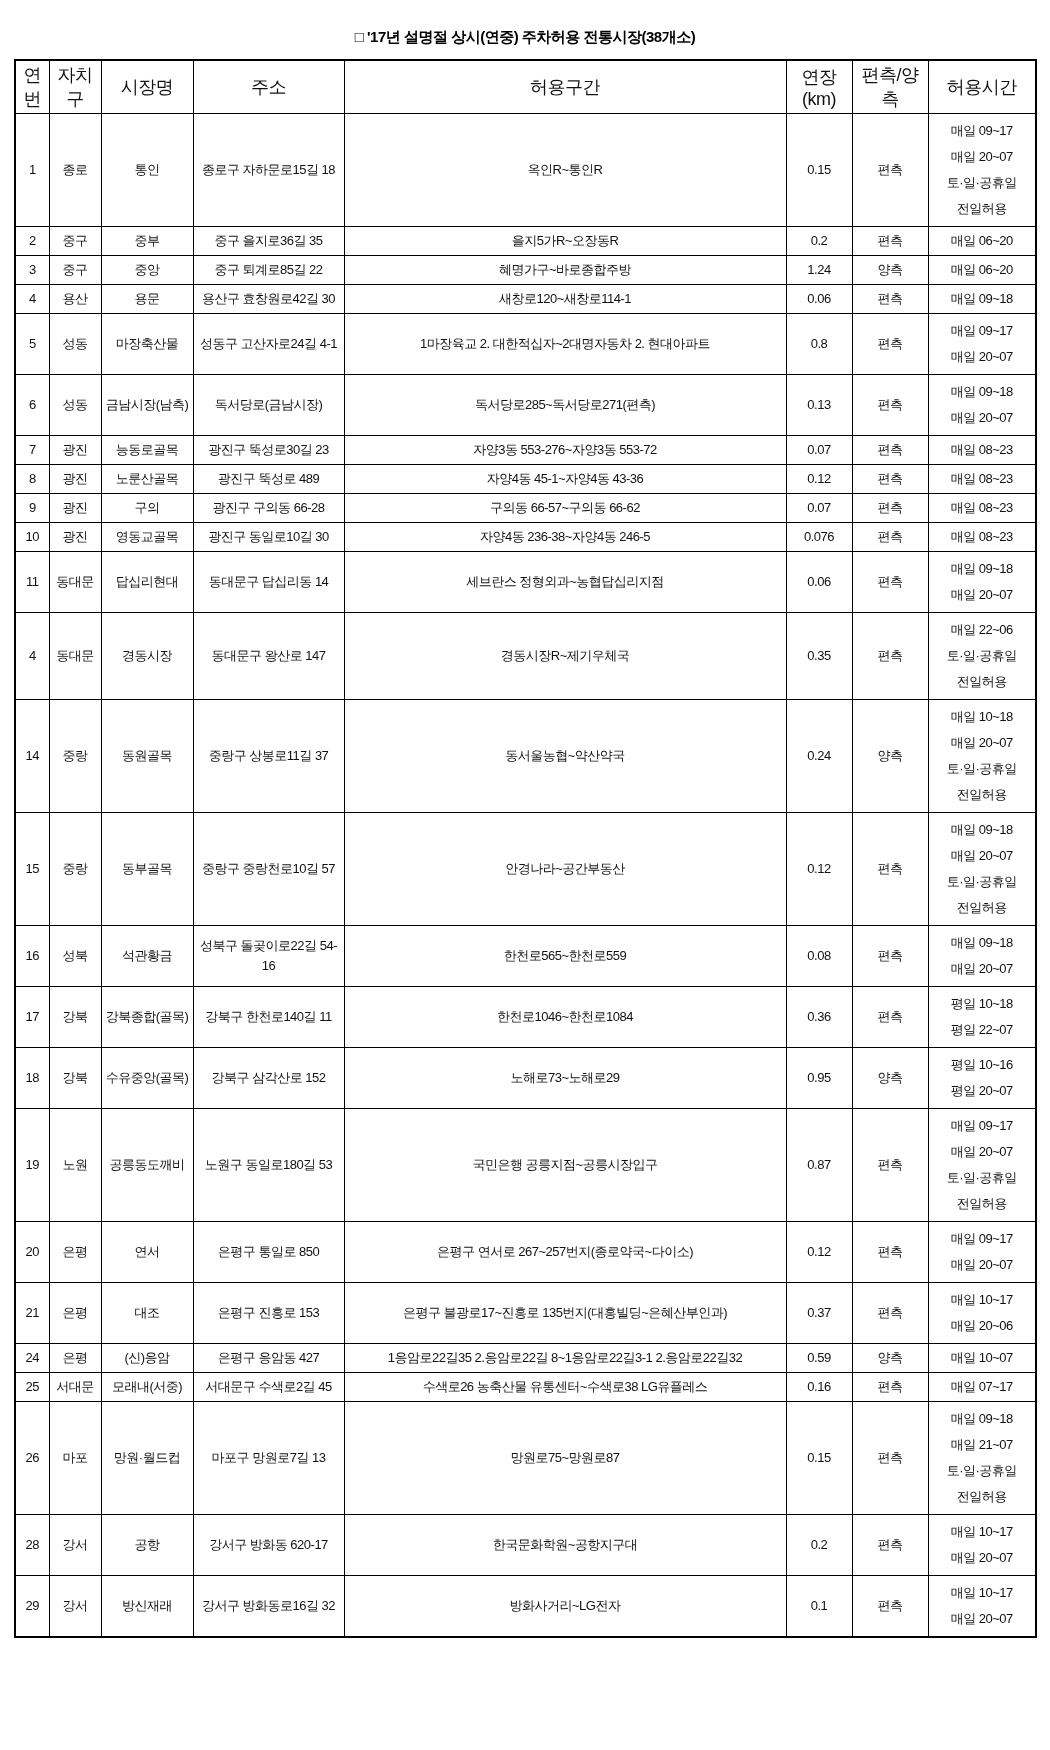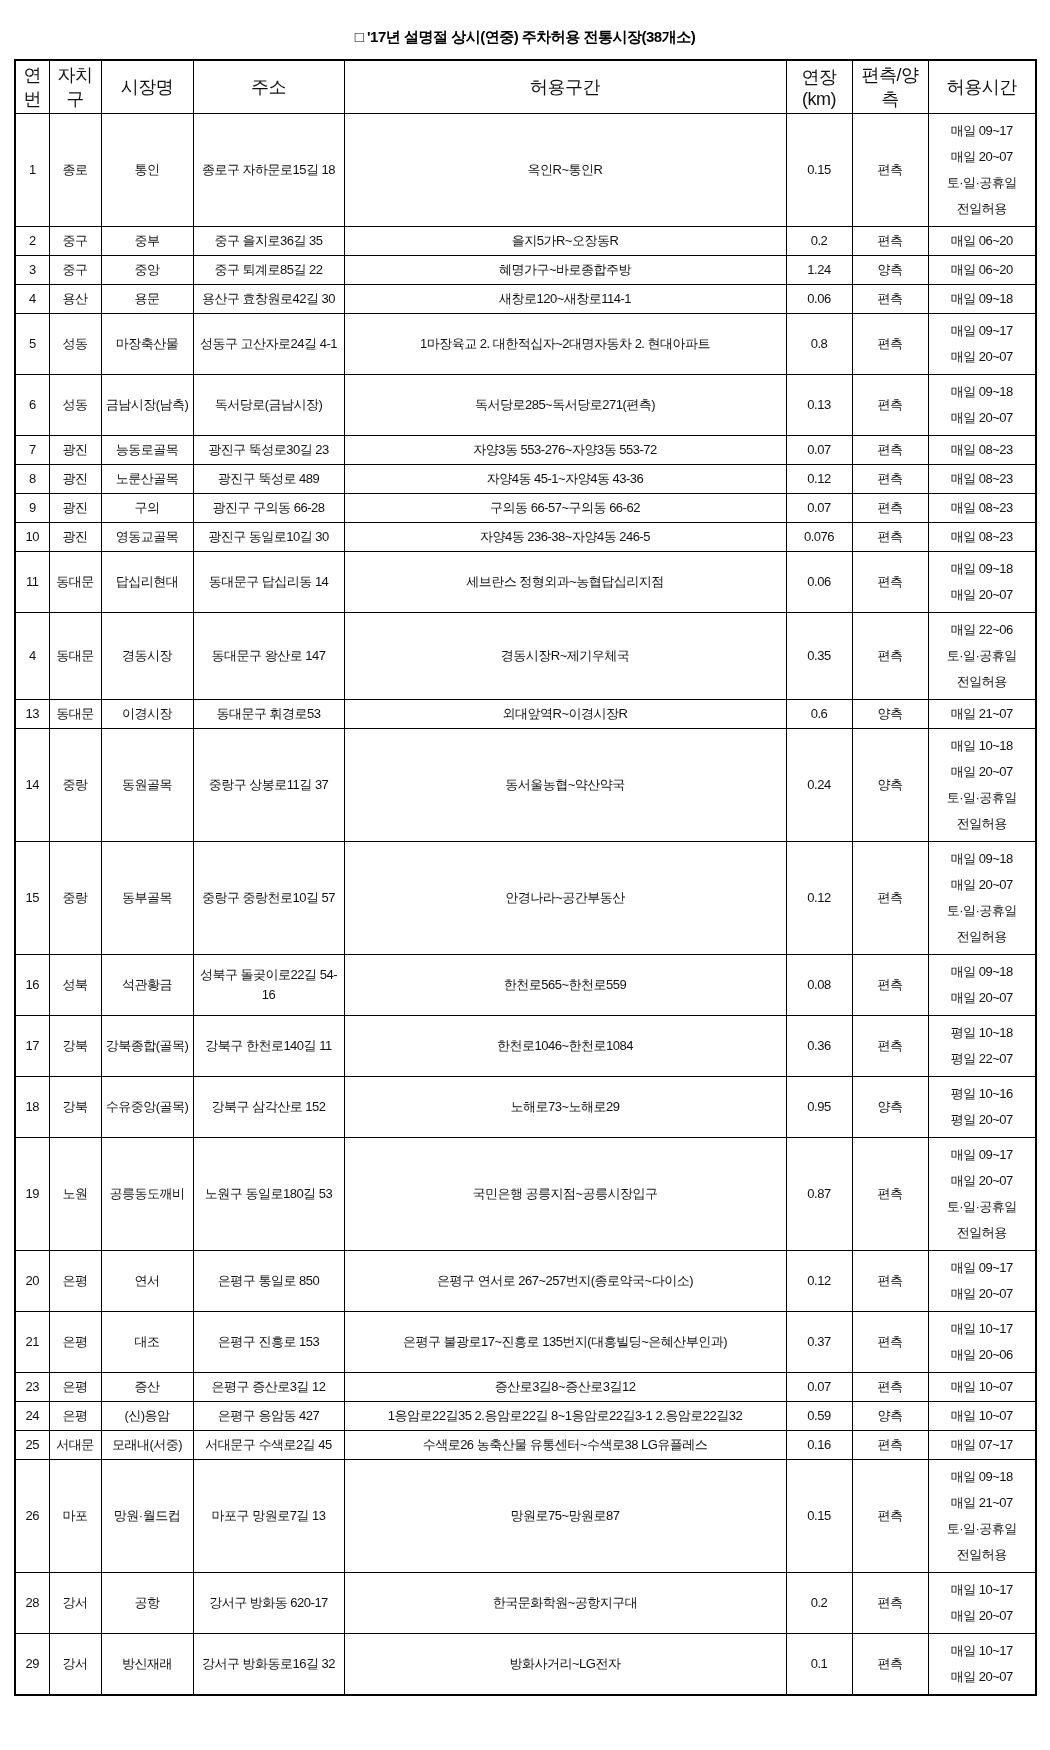--- a/index.html
+++ b/index.html
@@ -223,30 +223,20 @@
           <td class="col4">경동시장R~제기우체국</td>
           <td class="col5">0.35</td>
           <td class="col6">편측</td>
           <td class="col7">
             <div>매일 22~06</div>
             <div>토·일·공휴일</div>
             <div>전일허용</div>
           </td>
         </tr>
         <tr>
-          <td class="col0">13</td>
-          <td class="col1">동대문</td>
-          <td class="col2">이경시장</td>
-          <td class="col3">동대문구 휘경로53</td>
-          <td class="col4">외대앞역R~이경시장R</td>
-          <td class="col5">0.6</td>
-          <td class="col6">양측</td>
-          <td class="col7">매일 21~07</td>
-        </tr>
-        <tr>
           <td class="col0">14</td>
           <td class="col1">중랑</td>
           <td class="col2">동원골목</td>
           <td class="col3">중랑구 상봉로11길 37</td>
           <td class="col4">동서울농협~약산약국</td>
           <td class="col5">0.24</td>
           <td class="col6">양측</td>
           <td class="col7">
             <div>매일 10~18</div>
             <div>매일 20~07</div>
@@ -341,30 +331,20 @@
           <td class="col1">은평</td>
           <td class="col2">대조</td>
           <td class="col3">은평구 진흥로 153</td>
           <td class="col4">은평구 불광로17~진흥로 135번지(대흥빌딩~은혜산부인과)</td>
           <td class="col5">0.37</td>
           <td class="col6">편측</td>
           <td class="col7">
             <div>매일 10~17</div>
             <div>매일 20~06</div>
           </td>
-        </tr>
-        <tr>
-          <td class="col0">23</td>
-          <td class="col1">은평</td>
-          <td class="col2">증산</td>
-          <td class="col3">은평구 증산로3길 12</td>
-          <td class="col4">증산로3길8~증산로3길12</td>
-          <td class="col5">0.07</td>
-          <td class="col6">편측</td>
-          <td class="col7">매일 10~07</td>
         </tr>
         <tr>
           <td class="col0">24</td>
           <td class="col1">은평</td>
           <td class="col2">(신)응암</td>
           <td class="col3">은평구 응암동 427</td>
           <td class="col4">1응암로22길35 2.응암로22길 8~1응암로22길3-1 2.응암로22길32</td>
           <td class="col5">0.59</td>
           <td class="col6">양측</td>
           <td class="col7">매일 10~07</td>

